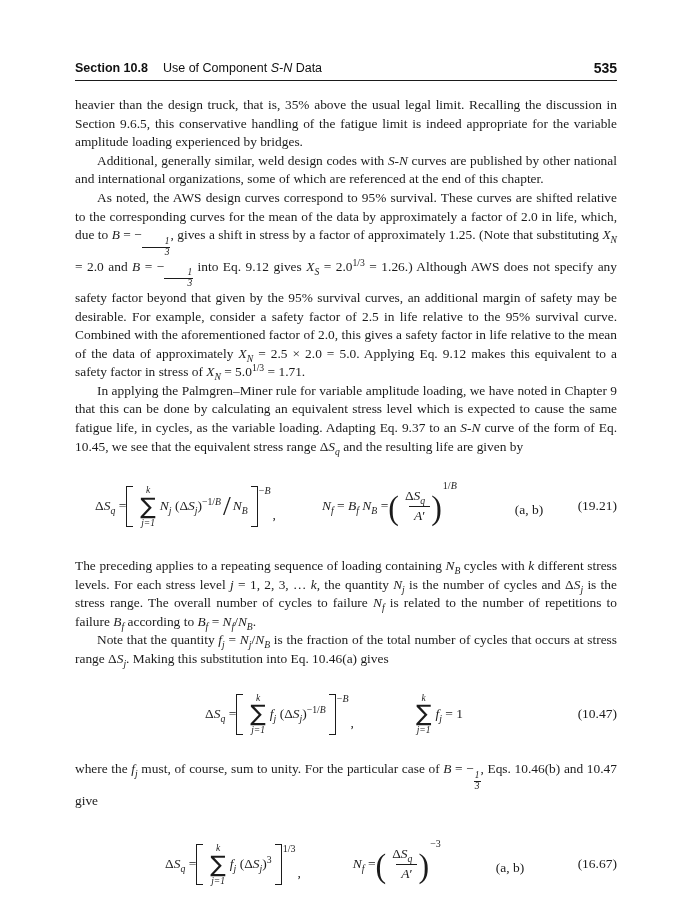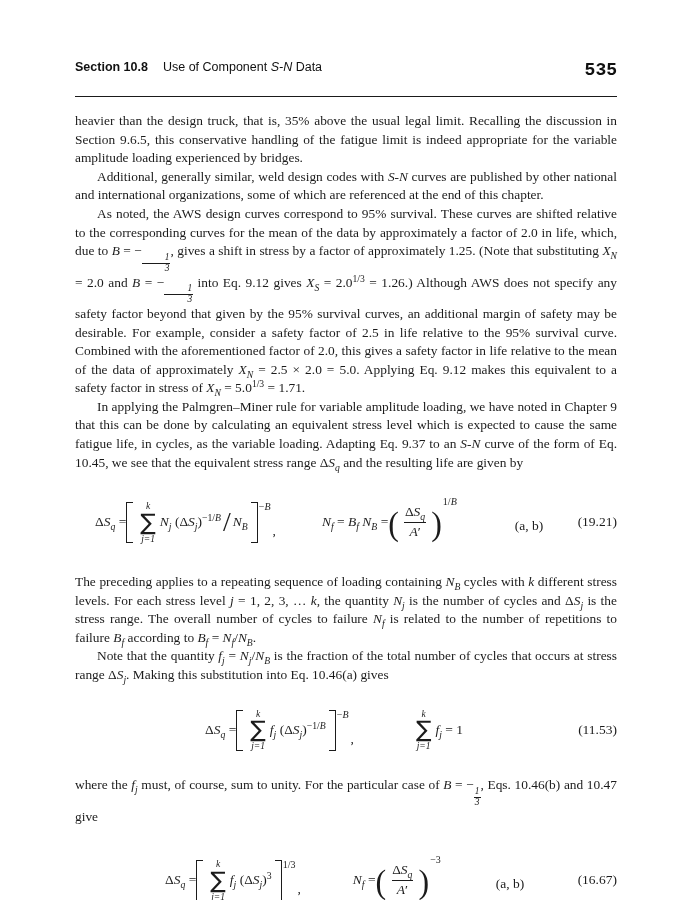--- a/index.html
+++ b/index.html
@@ -9,28 +9,28 @@
     margin:0 auto;
     background:#ffffff;
     box-sizing:border-box;
     padding:60px 73px 0 75px;
     font-family:"Liberation Serif","DejaVu Serif","DejaVu Sans",serif;
     color:#1b1b1b;
     overflow:hidden;
   }
   
   .runhead {
-    display:flex; align-items:flex-start;
+    display:flex; align-items:center;
     border-bottom:1.5px solid #1a1a1a;
-    padding-bottom:16px;
+    padding-bottom:4px;
     font-family:"Liberation Sans","DejaVu Sans",sans-serif;
     font-weight:bold; font-size:12.5px; color:#111;
   }
   .runhead .title { margin-left:15px; font-weight:normal; }
-  .runhead .pageno { margin-left:auto; font-size:18px;font-family:Liberation Mono, monospace; }
+  .runhead .pageno { margin-left:auto; font-size:14px; }
   
   .body { padding-top:15px; font-size:13.4px; line-height:18.6px; text-align:justify; }
   .body p { margin:0; }
   .body p.indent { text-indent:22px; }
   sub { font-size:0.72em; line-height:0; }
   sup { font-size:0.72em; line-height:0; }
   i { font-style:italic; }
   
   .ifrac { display:inline-flex; flex-direction:column; align-items:center;
            vertical-align:-0.5em; font-size:0.70em; line-height:1.05; font-style:italic; }
@@ -45,21 +45,21 @@
   .msum { display:inline-flex; flex-direction:column; align-items:center; margin:0 4px; }
   .msum .lim { font-size:9.5px; font-style:italic; line-height:1.15; }
   .msum .sig { font-size:23px; line-height:0.95; font-family:"DejaVu Sans",sans-serif; }
   .sqL, .sqR { align-self:stretch; width:6px; margin-top:1px; margin-bottom:1px; }
   .sqL { border-left:1.4px solid #1b1b1b; border-top:1.4px solid #1b1b1b; border-bottom:1.4px solid #1b1b1b; margin-right:3px; }
   .sqR { border-right:1.4px solid #1b1b1b; border-top:1.4px solid #1b1b1b; border-bottom:1.4px solid #1b1b1b; margin-left:3px; }
   .supHigh { font-size:10px; align-self:flex-start; margin-top:-3px; margin-left:1px; }
   .bigslash { font-size:28px; line-height:1; margin:0 2px 2px; font-style:normal; }
   .mcomma { align-self:flex-end; margin-bottom:4px; margin-left:2px; }
   .bigparen { font-size:32px; line-height:1; transform:scaleY(1.08); font-style:normal; }
-  .fracv { display:inline-flex; flex-direction:column; align-items:center; line-height:1.25; margin:8px 1px; }
+  .fracv { display:inline-flex; flex-direction:column; align-items:flex-end; line-height:1.25; margin:8px 1px; }
   .fracv .den { border-top:1.2px solid #1b1b1b; padding:1px 5px 0; }
   .fracv .num { padding:0 5px 1px; }
   .ab { font-style:normal;margin-top:8px; }
   .ab-1046 { margin-left:58px; }
   .ab-1048 { margin-left:55px; }
   .gap-b-1046 { margin-left:46px; }
   .gap-b-1047 { margin-left:58px; }
   .gap-b-1048 { margin-left:52px; }
   .eqnum { margin-left:auto; font-style:normal; }
 </style>
@@ -139,21 +139,21 @@
         <span class="mcomma">,</span>
       </span>
       <span class="mrow gap-b-1047">
         <span class="msum">
           <span class="lim">k</span>
           <span class="sig">∑</span>
           <span class="lim">j=1</span>
         </span>
         <span class="mt"><i>f</i><sub><i>j</i></sub> = 1</span>
       </span>
-      <span class="eqnum">(11.53)</span>
+      <span class="eqnum">(10.47)</span>
     </div>
 
     <p>where the <i>f</i><sub><i>j</i></sub> must, of course, sum to unity. For the particular case of <i>B</i> = −<span class="ifrac">
           <span>1</span>
           <span>3</span>
         </span>, Eqs. 10.46(b) and 10.47 give</p>
 
     <div class="eq-block eq-a-1048">
       <span class="mrow">
         <span class="mt">Δ<i>S</i><sub><i>q</i></sub> = </span>

